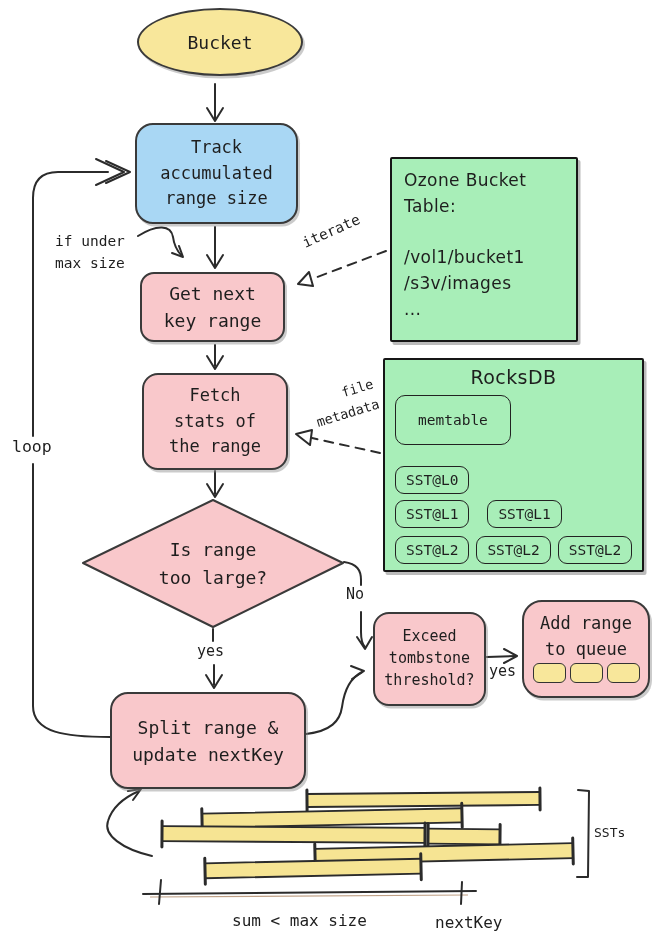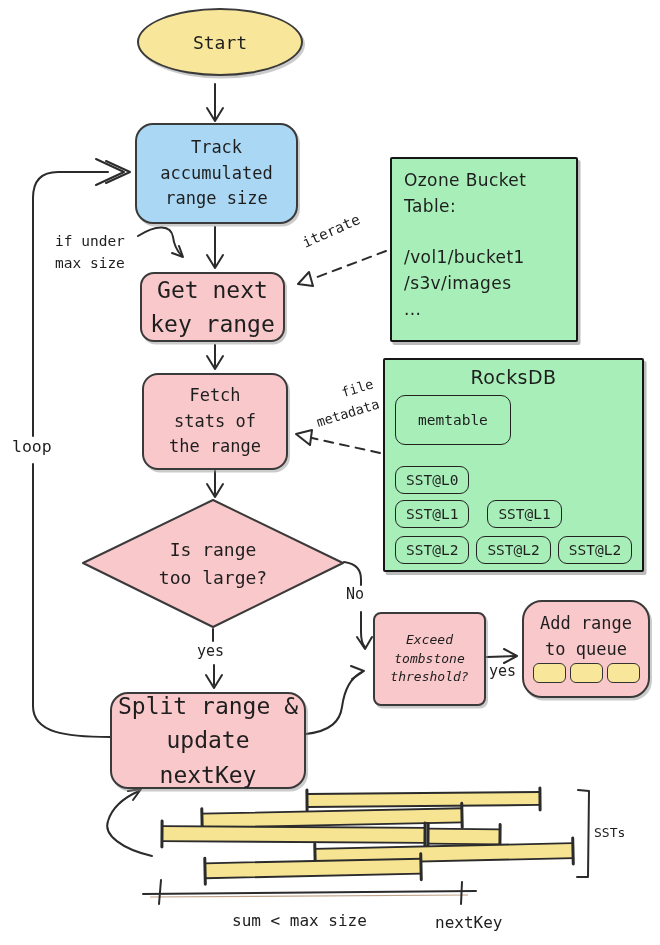--- a/index.html
+++ b/index.html
@@ -27,24 +27,24 @@
   .faint{stroke:#b08968;stroke-width:1.2;opacity:.8;}
 
   .node{
     position:absolute;display:flex;align-items:center;justify-content:center;
     text-align:center;border:2px solid #3a3a3a;background:var(--node-pink);
     box-shadow:2px 2.5px 0 rgba(140,140,140,.45);
   }
   .node-label{white-space:pre-line;}
   .n-start{left:137px;top:8px;width:166px;height:68px;border-radius:50%;background:var(--node-yellow);font-size:18px;}
   .n-track{left:135px;top:123px;width:163px;height:101px;border-radius:18px;background:var(--node-blue);font-size:17px;line-height:1.5;}
-  .n-getnext{left:140px;top:272px;width:145px;height:70px;border-radius:14px;font-size:23px;line-height:1.5;}
+  .n-getnext{left:140px;top:272px;width:145px;height:70px;border-radius:14px;font-size:18px;line-height:1.5;}
   .n-fetch{left:142px;top:373px;width:146px;height:97px;border-radius:16px;font-size:17px;line-height:1.5;}
-  .n-split{left:110px;top:692px;width:196px;height:97px;border-radius:18px;font-size:23px;line-height:1.5;text-align:center;}
-  .n-tomb{left:373px;top:612px;width:113px;height:94px;border-radius:8px;font-size:13px;line-height:1.45;font-style:italic;}
+  .n-split{left:110px;top:692px;width:196px;height:97px;border-radius:18px;font-size:18px;line-height:1.5;text-align:center;}
+  .n-tomb{left:373px;top:612px;width:113px;height:94px;border-radius:16px;font-size:15px;line-height:1.45;}
   .n-queue{left:522px;top:600px;width:128px;height:98px;border-radius:20px;border-width:2.5px;
     flex-direction:column;justify-content:flex-start;padding-top:9px;font-size:17px;line-height:1.5;}
   .queue-row{display:flex;gap:4px;margin-top:auto;margin-bottom:13px;}
   .qchip{width:33px;height:20px;background:var(--node-yellow);border:1.7px solid #333;border-radius:6px;}
 
   .diamond-label{
     position:absolute;left:93px;top:533px;width:240px;height:62px;
     display:flex;align-items:center;justify-content:center;text-align:center;
     font-size:18px;line-height:1.55;white-space:pre-line;
   }
@@ -173,21 +173,21 @@
       <path class="ink" d="M578,790 L589,791 L588,877 L577,877"></path>
 
       <path class="ink" d="M143,894 L476,891"></path>
       <path class="faint" d="M150,897 L468,895" fill="none"></path>
       <path class="ink" d="M161,880 L159,904"></path>
       <path class="ink" d="M462,882 L461,904"></path>
     </g>
   </svg>
 
   <div class="node n-start">
-    <span class="node-label">Start</span>
+    <span class="node-label">Bucket</span>
   </div>
 
   <div class="node n-track">
     <span class="node-label">Track
 accumulated
 range size</span>
   </div>
 
   <div class="node n-getnext">
     <span class="node-label">Get next

